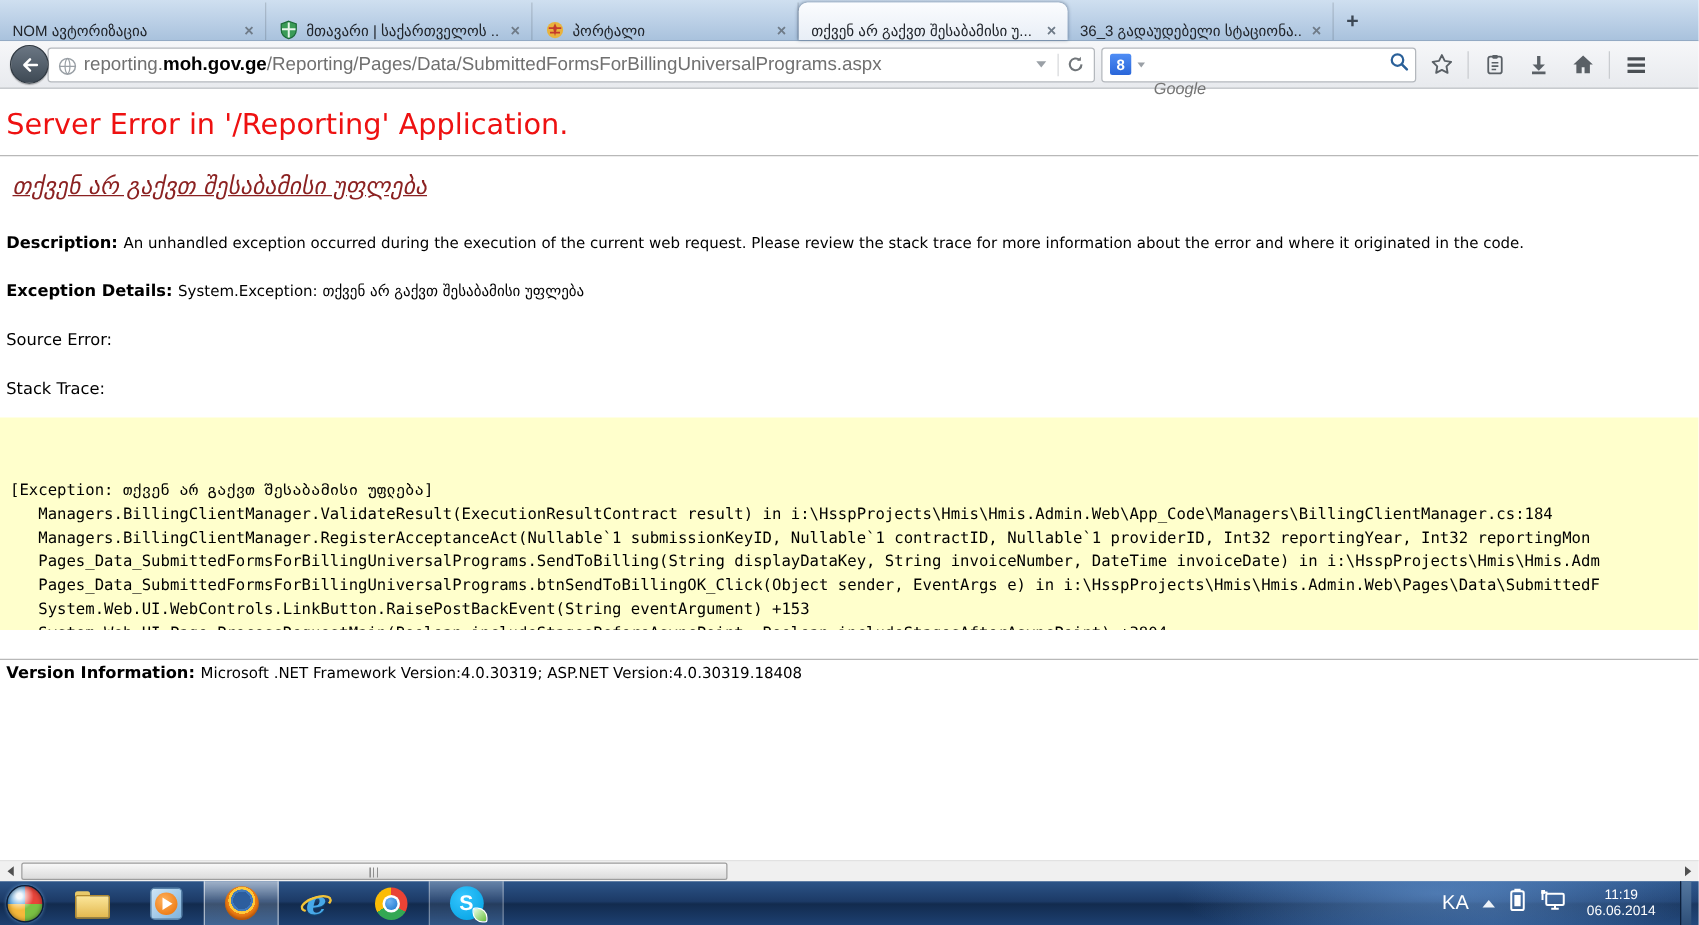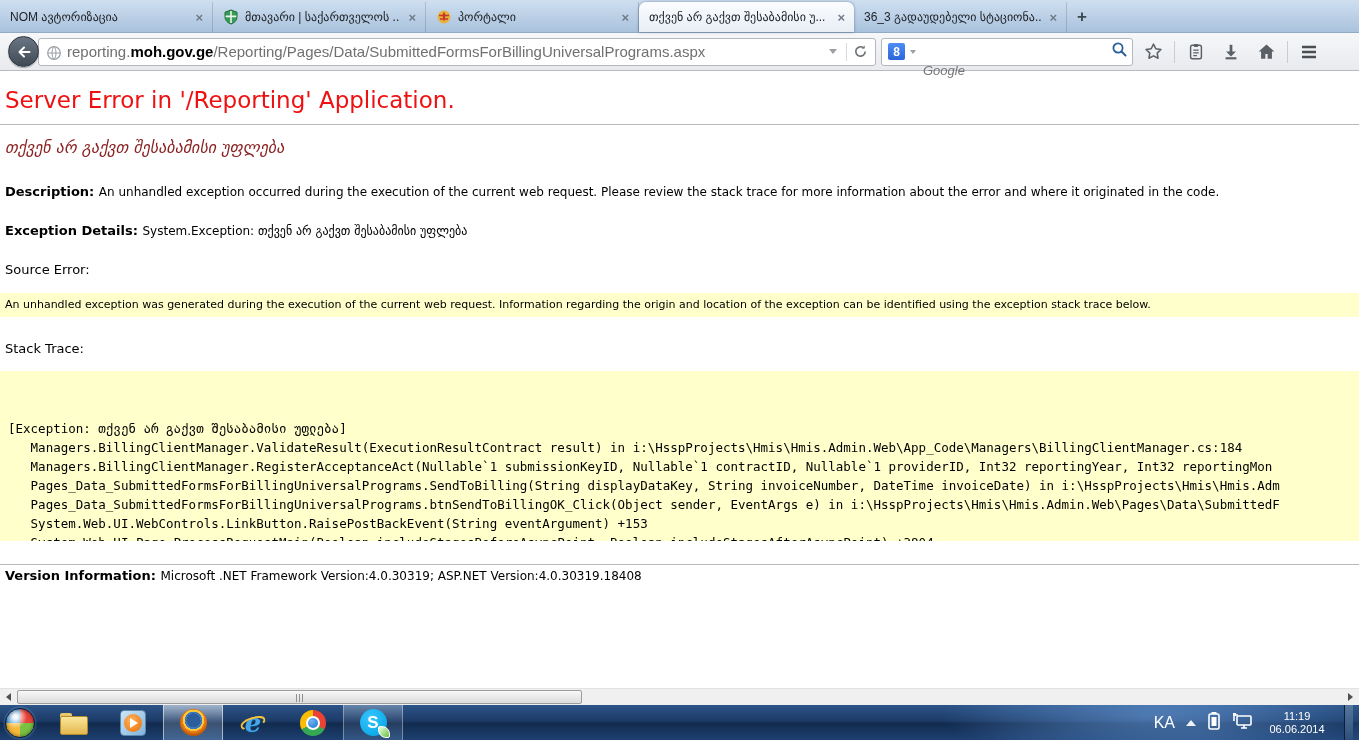--- a/index.html
+++ b/index.html
@@ -11,21 +11,21 @@
   }
   .screen { position:relative; width:1359px; height:740px; background:#fff; }
 
   
   .tabbar {
     height:33px; display:flex; align-items:flex-end;
     background:linear-gradient(#cfdff0,#a9c2dd);
     border-bottom:1px solid #93aac4;
   }
   .tab {
-    height:30px; width:213px; display:flex; align-items:center;
+    height:30px; width:213px; display:flex; align-items:flex-end;
     padding:0 7px 0 10px; font-size:12px; color:#20242a;
     border-right:1px solid rgba(0,0,0,0.14); cursor:default; position:relative;
   }
   .tab .tab-title { flex:1; white-space:nowrap; overflow:hidden; text-overflow:clip; }
   .tab-close { color:#6f7b88; font-size:13px; font-weight:bold; margin-left:6px; padding:0 2px; }
   .tab.active {
     background:linear-gradient(#fbfcfe,#e8eef6);
     border-radius:7px 7px 0 0; border-right:none;
     box-shadow:0 0 3px rgba(40,60,90,.55); z-index:2; width:215px;
   }
@@ -68,21 +68,21 @@
     flex:1; border:none; outline:none; font-size:13px; font-style:italic; color:#888;
     font-family:"Liberation Sans",sans-serif; min-width:0; background:transparent;margin-top:38px;
   }
   .toolbtn { width:30px; height:30px; display:flex; align-items:center; justify-content:center; flex:none; }
   .nav-sep { width:1px; height:22px; background:#c9ccd0; margin:0 1px; flex:none; }
 
   
   .content { height:617px; overflow:hidden; font-family:"DejaVu Sans",sans-serif; position:relative; }
   .content h1 { margin:16px 0 0 5px; font-size:23px; font-weight:400; color:#ee1111; letter-spacing:0; }
   .content hr { border:none; border-top:1px solid #b8b8b8; margin:11px 0 0 0; }
-  .content h2 { margin:13px 0 0 5px; font-size:16px; font-weight:400; font-style:italic; color:#8b2222; }
+  .content h2 { margin:13px 0 0 10px; font-size:19px; font-weight:400; font-style:italic; color:#8b2222;text-decoration:underline; }
   .meta { margin:0 0 0 5px; font-size:12px; color:#000; }
   .meta b { font-size:13px; }
   .m-desc { margin-top:27px; }
   .m-exc  { margin-top:24px; }
   .head-b { margin:24px 0 0 5px; font-size:13px; font-weight:normal; color:#000; }
   .yellowbox { background:#ffffcc; width:100%; }
   .box-source { margin-top:16px; padding:5px 6px 6px 5px; font-size:11px; color:#000; }
   .box-stack { margin-top:15px; height:170px; overflow:hidden; }
   .box-stack pre {
     margin:0; padding:48px 0 0 8px;
@@ -285,21 +285,20 @@
     </div>
   </div>
 
   <div class="content">
     <h1>Server Error in '/Reporting' Application.</h1>
     <hr>
     <h2>თქვენ არ გაქვთ შესაბამისი უფლება</h2>
     <p class="meta m-desc"><b>Description: </b><span>An unhandled exception occurred during the execution of the current web request. Please review the stack trace for more information about the error and where it originated in the code.</span></p>
     <p class="meta m-exc"><b>Exception Details: </b><span>System.Exception: თქვენ არ გაქვთ შესაბამისი უფლება</span></p>
     <p class="head-b">Source Error:</p>
-    <div class="yellowbox box-source"><span>An unhandled exception was generated during the execution of the current web request. Information regarding the origin and location of the exception can be identified using the exception stack trace below.</span></div>
     <p class="head-b">Stack Trace:</p>
     <div class="yellowbox box-stack">
         <pre>[Exception: თქვენ არ გაქვთ შესაბამისი უფლება]
    Managers.BillingClientManager.ValidateResult(ExecutionResultContract result) in i:\HsspProjects\Hmis\Hmis.Admin.Web\App_Code\Managers\BillingClientManager.cs:184
    Managers.BillingClientManager.RegisterAcceptanceAct(Nullable`1 submissionKeyID, Nullable`1 contractID, Nullable`1 providerID, Int32 reportingYear, Int32 reportingMon
    Pages_Data_SubmittedFormsForBillingUniversalPrograms.SendToBilling(String displayDataKey, String invoiceNumber, DateTime invoiceDate) in i:\HsspProjects\Hmis\Hmis.Adm
    Pages_Data_SubmittedFormsForBillingUniversalPrograms.btnSendToBillingOK_Click(Object sender, EventArgs e) in i:\HsspProjects\Hmis\Hmis.Admin.Web\Pages\Data\SubmittedF
    System.Web.UI.WebControls.LinkButton.RaisePostBackEvent(String eventArgument) +153
    System.Web.UI.Page.ProcessRequestMain(Boolean includeStagesBeforeAsyncPoint, Boolean includeStagesAfterAsyncPoint) +3804</pre>
       </div>

